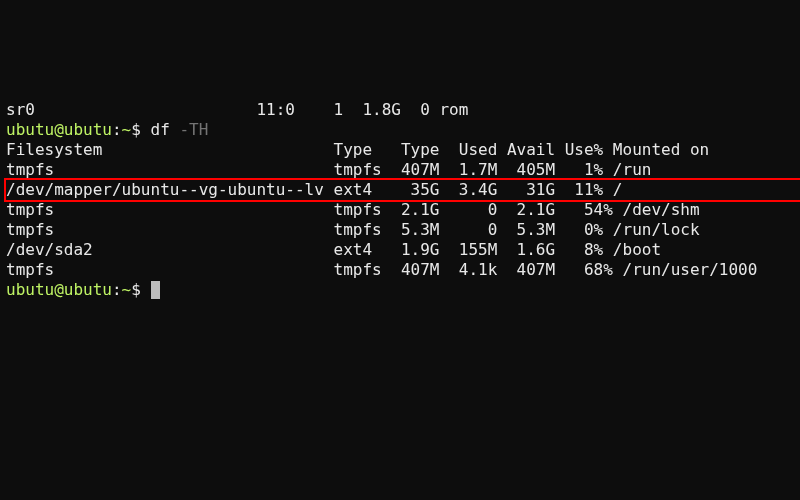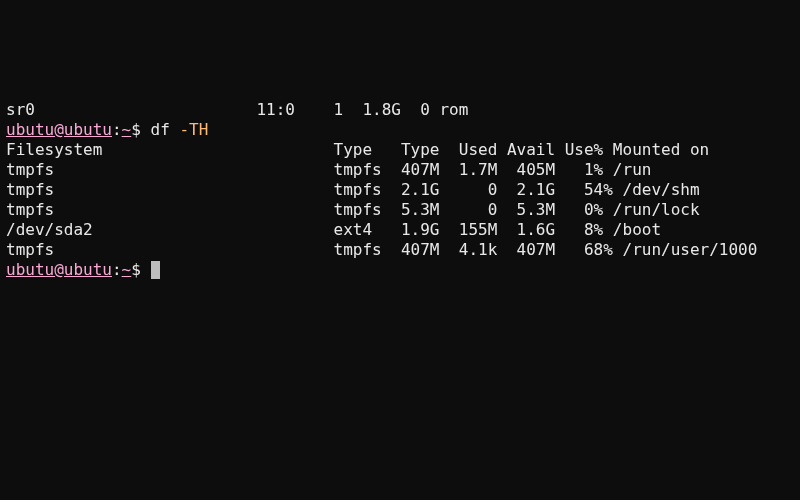--- a/index.html
+++ b/index.html
@@ -11,22 +11,22 @@
       font-family: "DejaVu Sans Mono", "Liberation Mono", Consolas, monospace;
       font-size: 16px;
       line-height: 20px;
       color: #e8e8e8;
       white-space: pre;
       overflow: hidden;
     }
     .term {
       padding: 0 0 0 6px;
     }
-    .prompt-user { color: #f9a8d4; text-decoration: underline; }
-    .flag { color: #fdba74; }
+    .prompt-user { color: #bef264; }
+    .flag { color: #737373; }
     .highlight-box {
       outline: 2px solid #f00;
       outline-offset: 0;
       display: block;
     }
     .cursor {
       display: inline-block;
       width: 9px;
       height: 18px;
       background: #bdbdbd;
@@ -36,21 +36,21 @@
 </head>
 <body>
 
 
 
 <div class="term">
 <span>sr0                       11:0    1  1.8G  0 rom</span>
 <span><span class="prompt-user">ubutu@ubutu</span><span>:</span><span class="prompt-user">~</span><span>$ </span><span>df </span><span class="flag">-TH</span></span>
 <span>Filesystem                        Type   Type  Used Avail Use% Mounted on</span>
 <span>tmpfs                             tmpfs  407M  1.7M  405M   1% /run</span>
-<span>tmpfs                             tmpfs  2.1G     0  2.1G   54% /dev/shm</span>
+<span class="highlight-box"><span>/dev/mapper/ubuntu--vg-ubuntu--lv ext4    35G  3.4G   31G  11% /</span></span><span>tmpfs                             tmpfs  2.1G     0  2.1G   54% /dev/shm</span>
 <span>tmpfs                             tmpfs  5.3M     0  5.3M   0% /run/lock</span>
 <span>/dev/sda2                         ext4   1.9G  155M  1.6G   8% /boot</span>
 <span>tmpfs                             tmpfs  407M  4.1k  407M   68% /run/user/1000</span>
 <span><span class="prompt-user">ubutu@ubutu</span><span>:</span><span class="prompt-user">~</span><span>$ </span><span class="cursor"></span></span>
 </div>
 
 
 
 
 </body></html>

